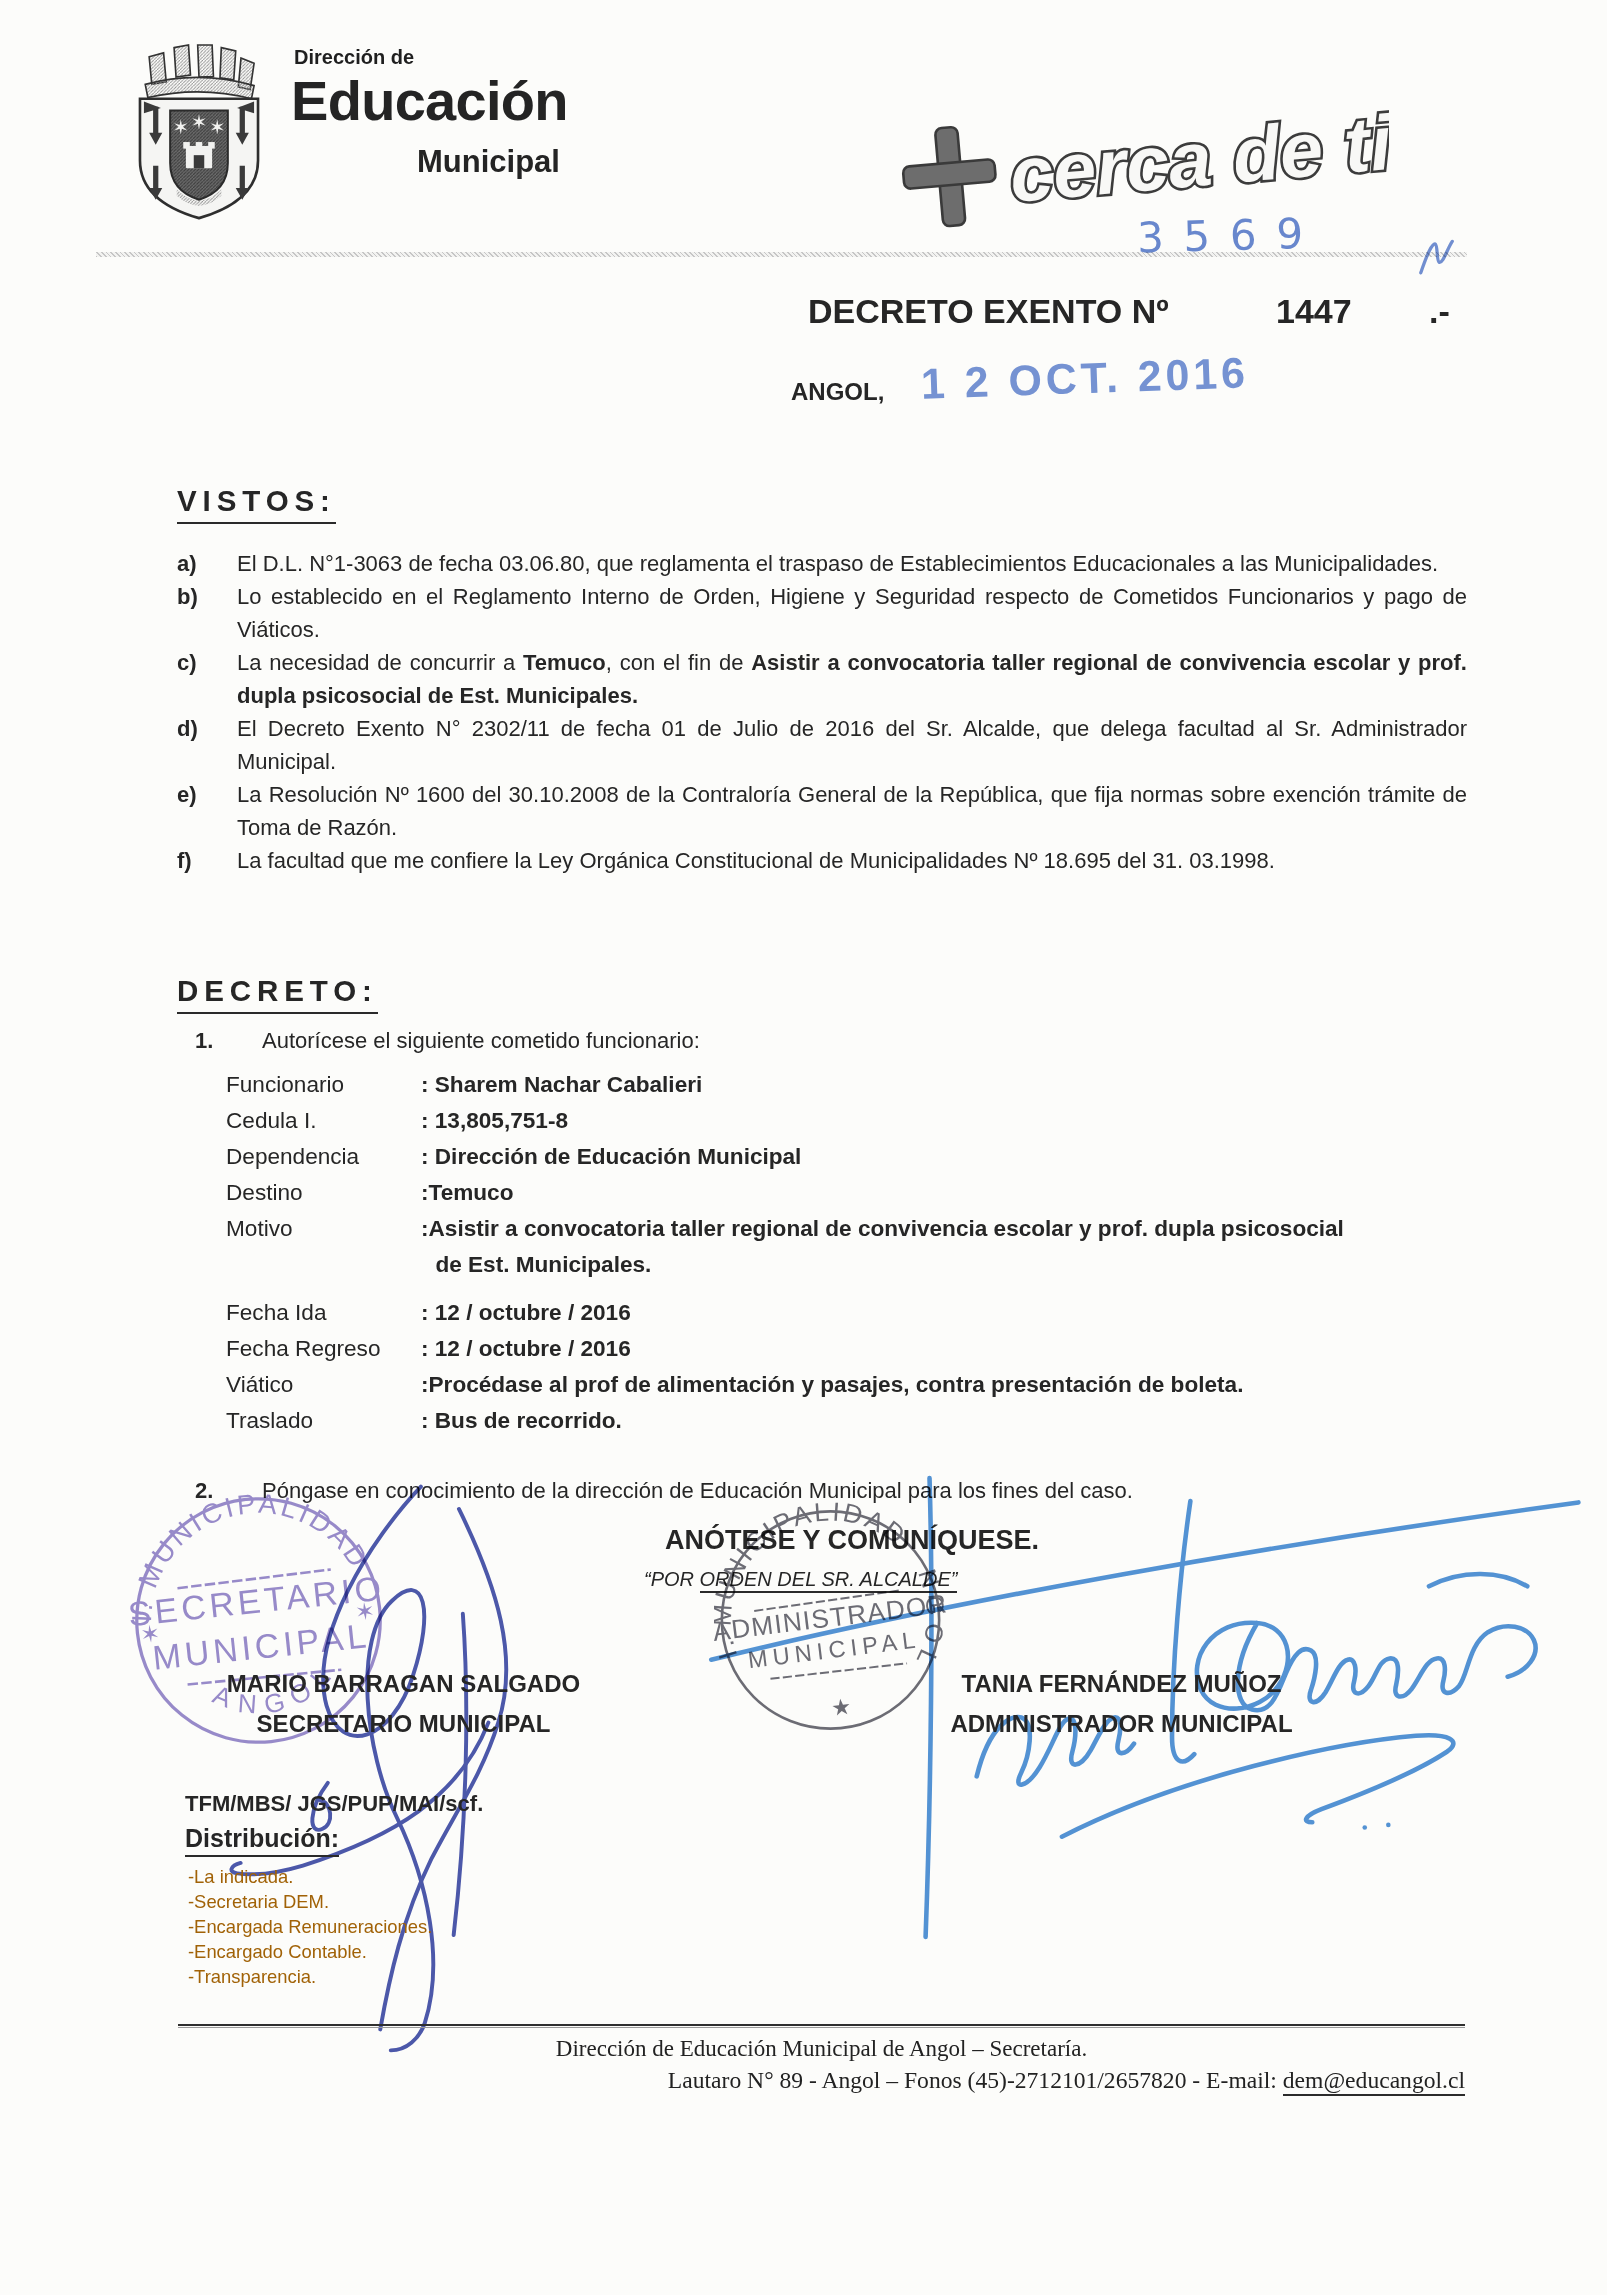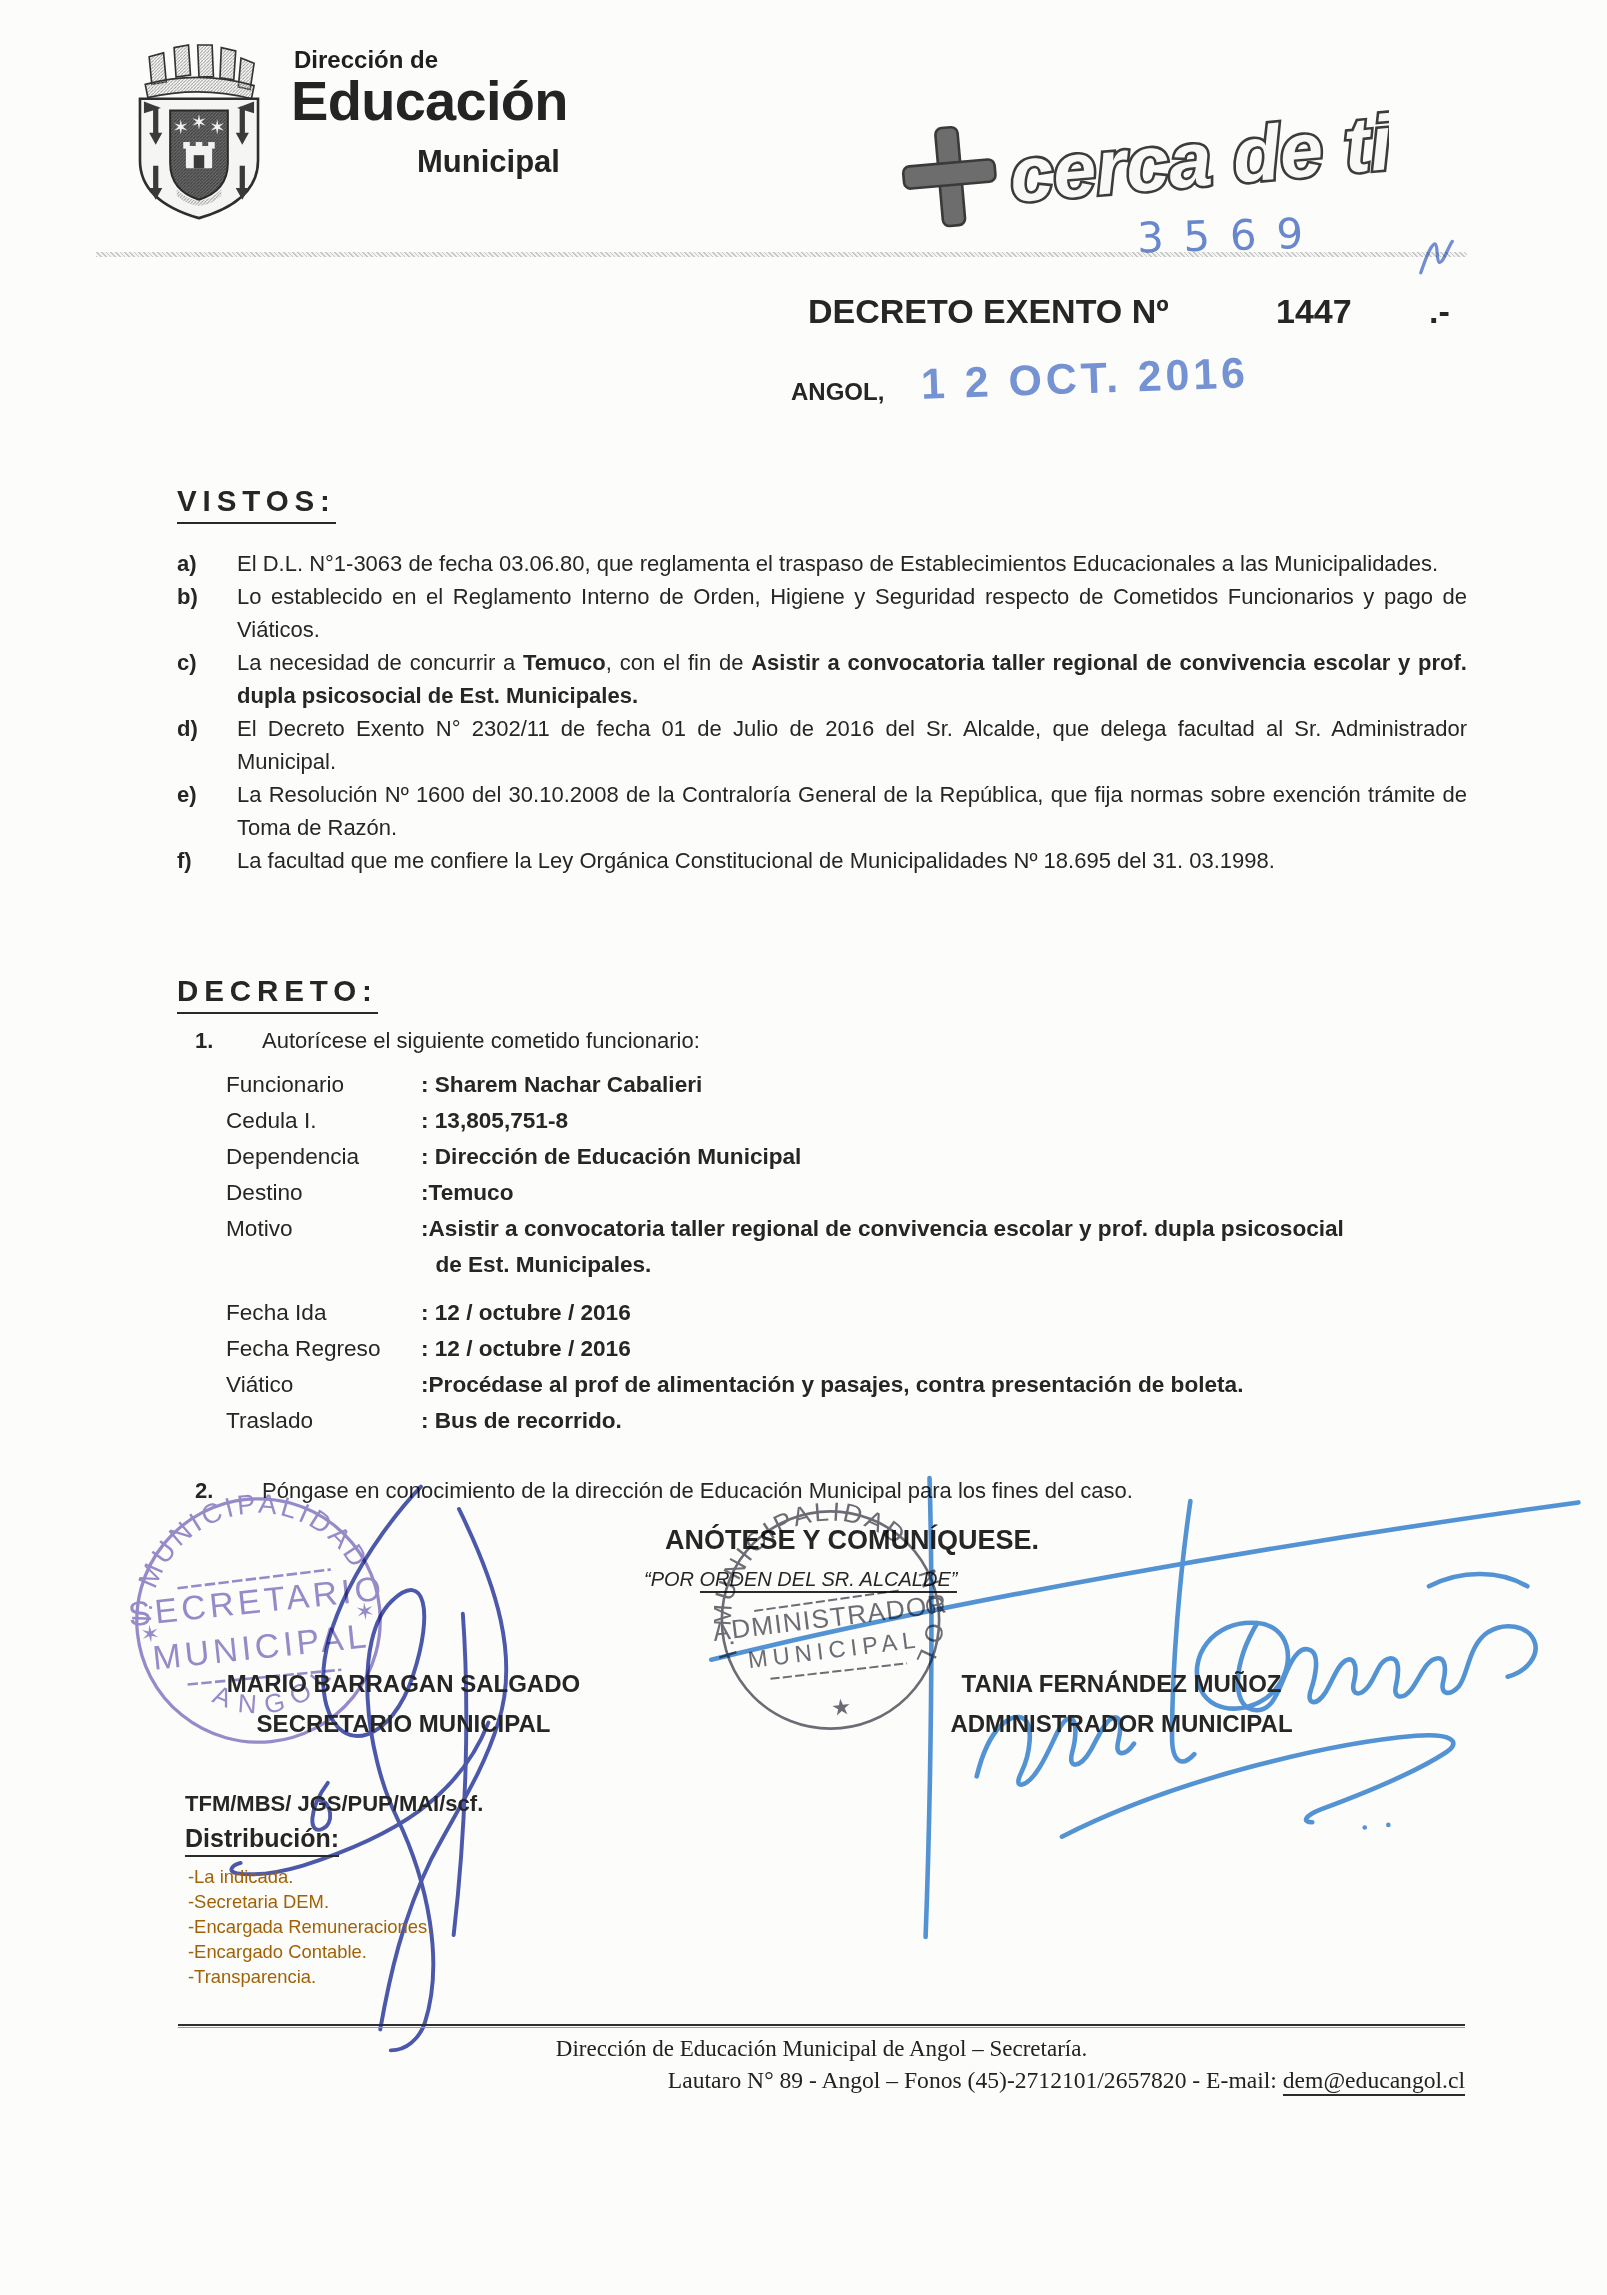--- a/index.html
+++ b/index.html
@@ -1,20 +1,20 @@
 <!DOCTYPE html>
 <html style="font-size:10.5px"><head>
 <meta charset="utf-8">
 <style>
   html,body{margin:0;padding:0;background:#e8e8e8;}
   #page{position:relative;width:1608px;height:2295px;background:#fcfcfa;overflow:hidden;
         font-family:"Liberation Sans",sans-serif;color:#262626;}
   .abs{position:absolute;}
   
-  .org1{left:294px;top:46px;font-size:24px;font-weight:bold;color:#1f1f1f;}
+  .org1{left:294px;top:46px;font-size:20px;font-weight:bold;color:#1f1f1f;}
   .org2{left:291px;top:68px;font-size:56px;font-weight:bold;color:#242424;letter-spacing:-0.7px;}
   .org3{left:417px;top:144px;font-size:31px;font-weight:bold;color:#242424;}
   .hatch{left:96px;top:252px;width:1371px;height:5.2px;
          background:repeating-linear-gradient(45deg,#bdbdbd 0 1.3px,#f1f1ef 1.3px 3.3px);opacity:.85;}
   .folio{left:1137px;top:211px;font-size:42px;color:#4f74c9;letter-spacing:19.7px;
          transform:rotate(-1.5deg);opacity:.85;font-family:"DejaVu Sans",sans-serif;}
   
   .t-label{left:808px;top:292px;font-size:34px;font-weight:bold;}
   .t-num{left:1276px;top:292px;font-size:34px;font-weight:bold;}
   .t-suf{left:1429px;top:292px;font-size:34px;font-weight:bold;}

